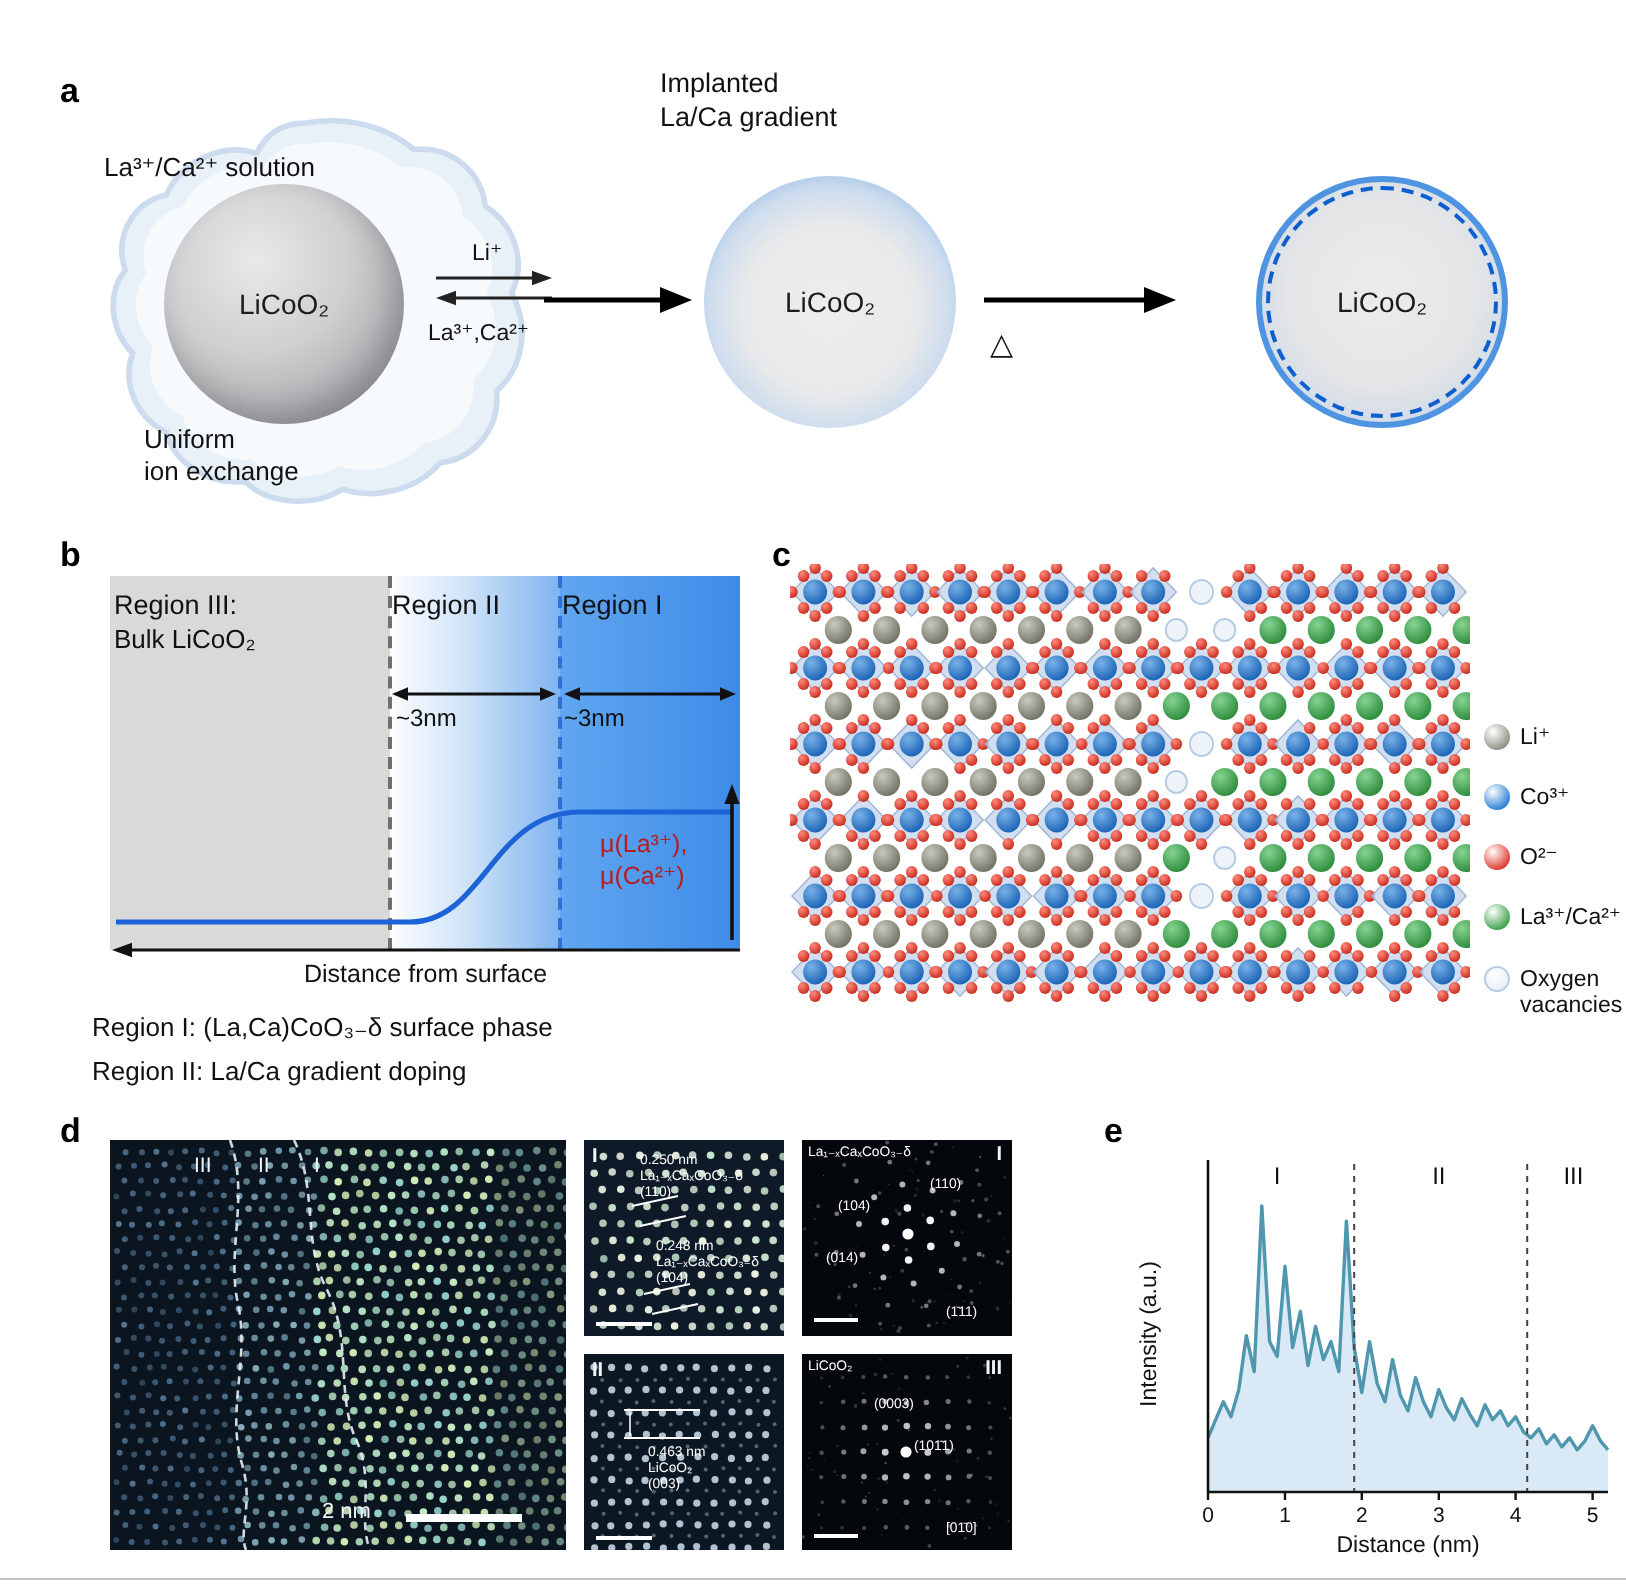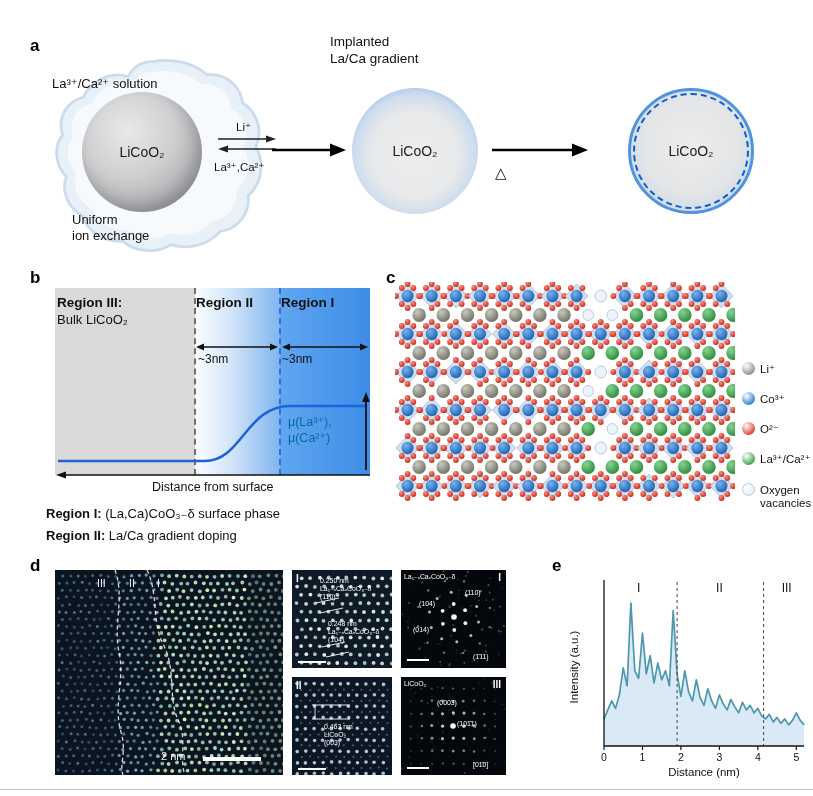--- a/index.html
+++ b/index.html
@@ -5,21 +5,21 @@
   *{margin:0;padding:0;box-sizing:border-box}
   body{background:#fff}
   #figure{position:relative;width:813px;height:796px;background:#fff;
     font-family:"Liberation Sans","DejaVu Sans",sans-serif;color:#111;overflow:hidden}
   svg{display:block}
   svg text{font-family:"Liberation Sans","DejaVu Sans",sans-serif}
   .abs{position:absolute}
   .plabel{position:absolute;font-weight:bold;font-size:17px;color:#000}
   .txt{position:absolute;line-height:1.25;font-size:13px;color:#111}
   .c{}
-  .bold{font-weight:bold}
+  .bold{font-weight:normal}
   .sphere{position:absolute;border-radius:50%;display:flex;align-items:center;justify-content:center;
     font-size:14px;color:#1c1c1c}
   #sphere1{left:82px;top:92px;width:120px;height:120px;
     background:radial-gradient(circle at 38% 32%,#e9e9e9,#cfcfd1 42%,#a9a9ad 76%,#8d8d92 100%);
     box-shadow:inset -5px -7px 14px rgba(0,0,0,.18)}
   #sphere2{left:352px;top:88px;width:126px;height:126px;
     background:radial-gradient(circle at 50% 53%,#ededed 0%,#e7e9ea 48%,#cddcee 66%,#8cb8e2 84%,#4e88c8 97%,#3f78b4 100%)}
   #sphere3{left:628px;top:88px;width:126px;height:126px;border:3px solid #4f94e0;
     background:radial-gradient(circle at 50% 46%,#ececec 0%,#e3e5e7 55%,#cdd9e8 80%,#a9c6e6 100%)}
   #sphere3::before{content:"";position:absolute;inset:2px;border:2px dashed #0d5fd0;border-radius:50%}
@@ -130,21 +130,21 @@
       <polygon points="242,62 250,58.6 250,65.4"></polygon>
       <polygon points="328,62 320,58.6 320,65.4"></polygon>
     </g>
     <path d="M18,176 L165,176 C202,176 206,121 250,121 L327,121" fill="none" stroke="#1b63d6" stroke-width="2.6"></path>
     <line x1="326" y1="185" x2="326" y2="116" stroke="#111" stroke-width="1.8"></line>
     <polygon points="326,107 322.2,117 329.8,117" fill="#111"></polygon>
     <line x1="330" y1="190" x2="25" y2="190" stroke="#111" stroke-width="1.6"></line>
     <polygon points="16,190 26,186.4 26,193.6" fill="#111"></polygon>
   </svg>
 
-  <div class="txt c" style="left:288px;top:415px;width:78px;font-size:12.5px;color:#0369a1">
+  <div class="txt c" style="left:300px;top:415px;width:78px;font-size:12.5px;color:#b91c1c">
     <div>μ(La³⁺),</div>
     <div>μ(Ca²⁺)</div>
   </div>
 
   <div class="txt c" style="left:152px;top:480px;width:215px;font-size:12.5px">Distance from surface</div>
 
   <div class="txt" style="left:46px;top:506px;font-size:13px">
     <span class="bold">Region I:</span><span> (La,Ca)CoO₃₋δ surface phase</span>
   </div>
   <div class="txt" style="left:46px;top:528px;font-size:13px">

